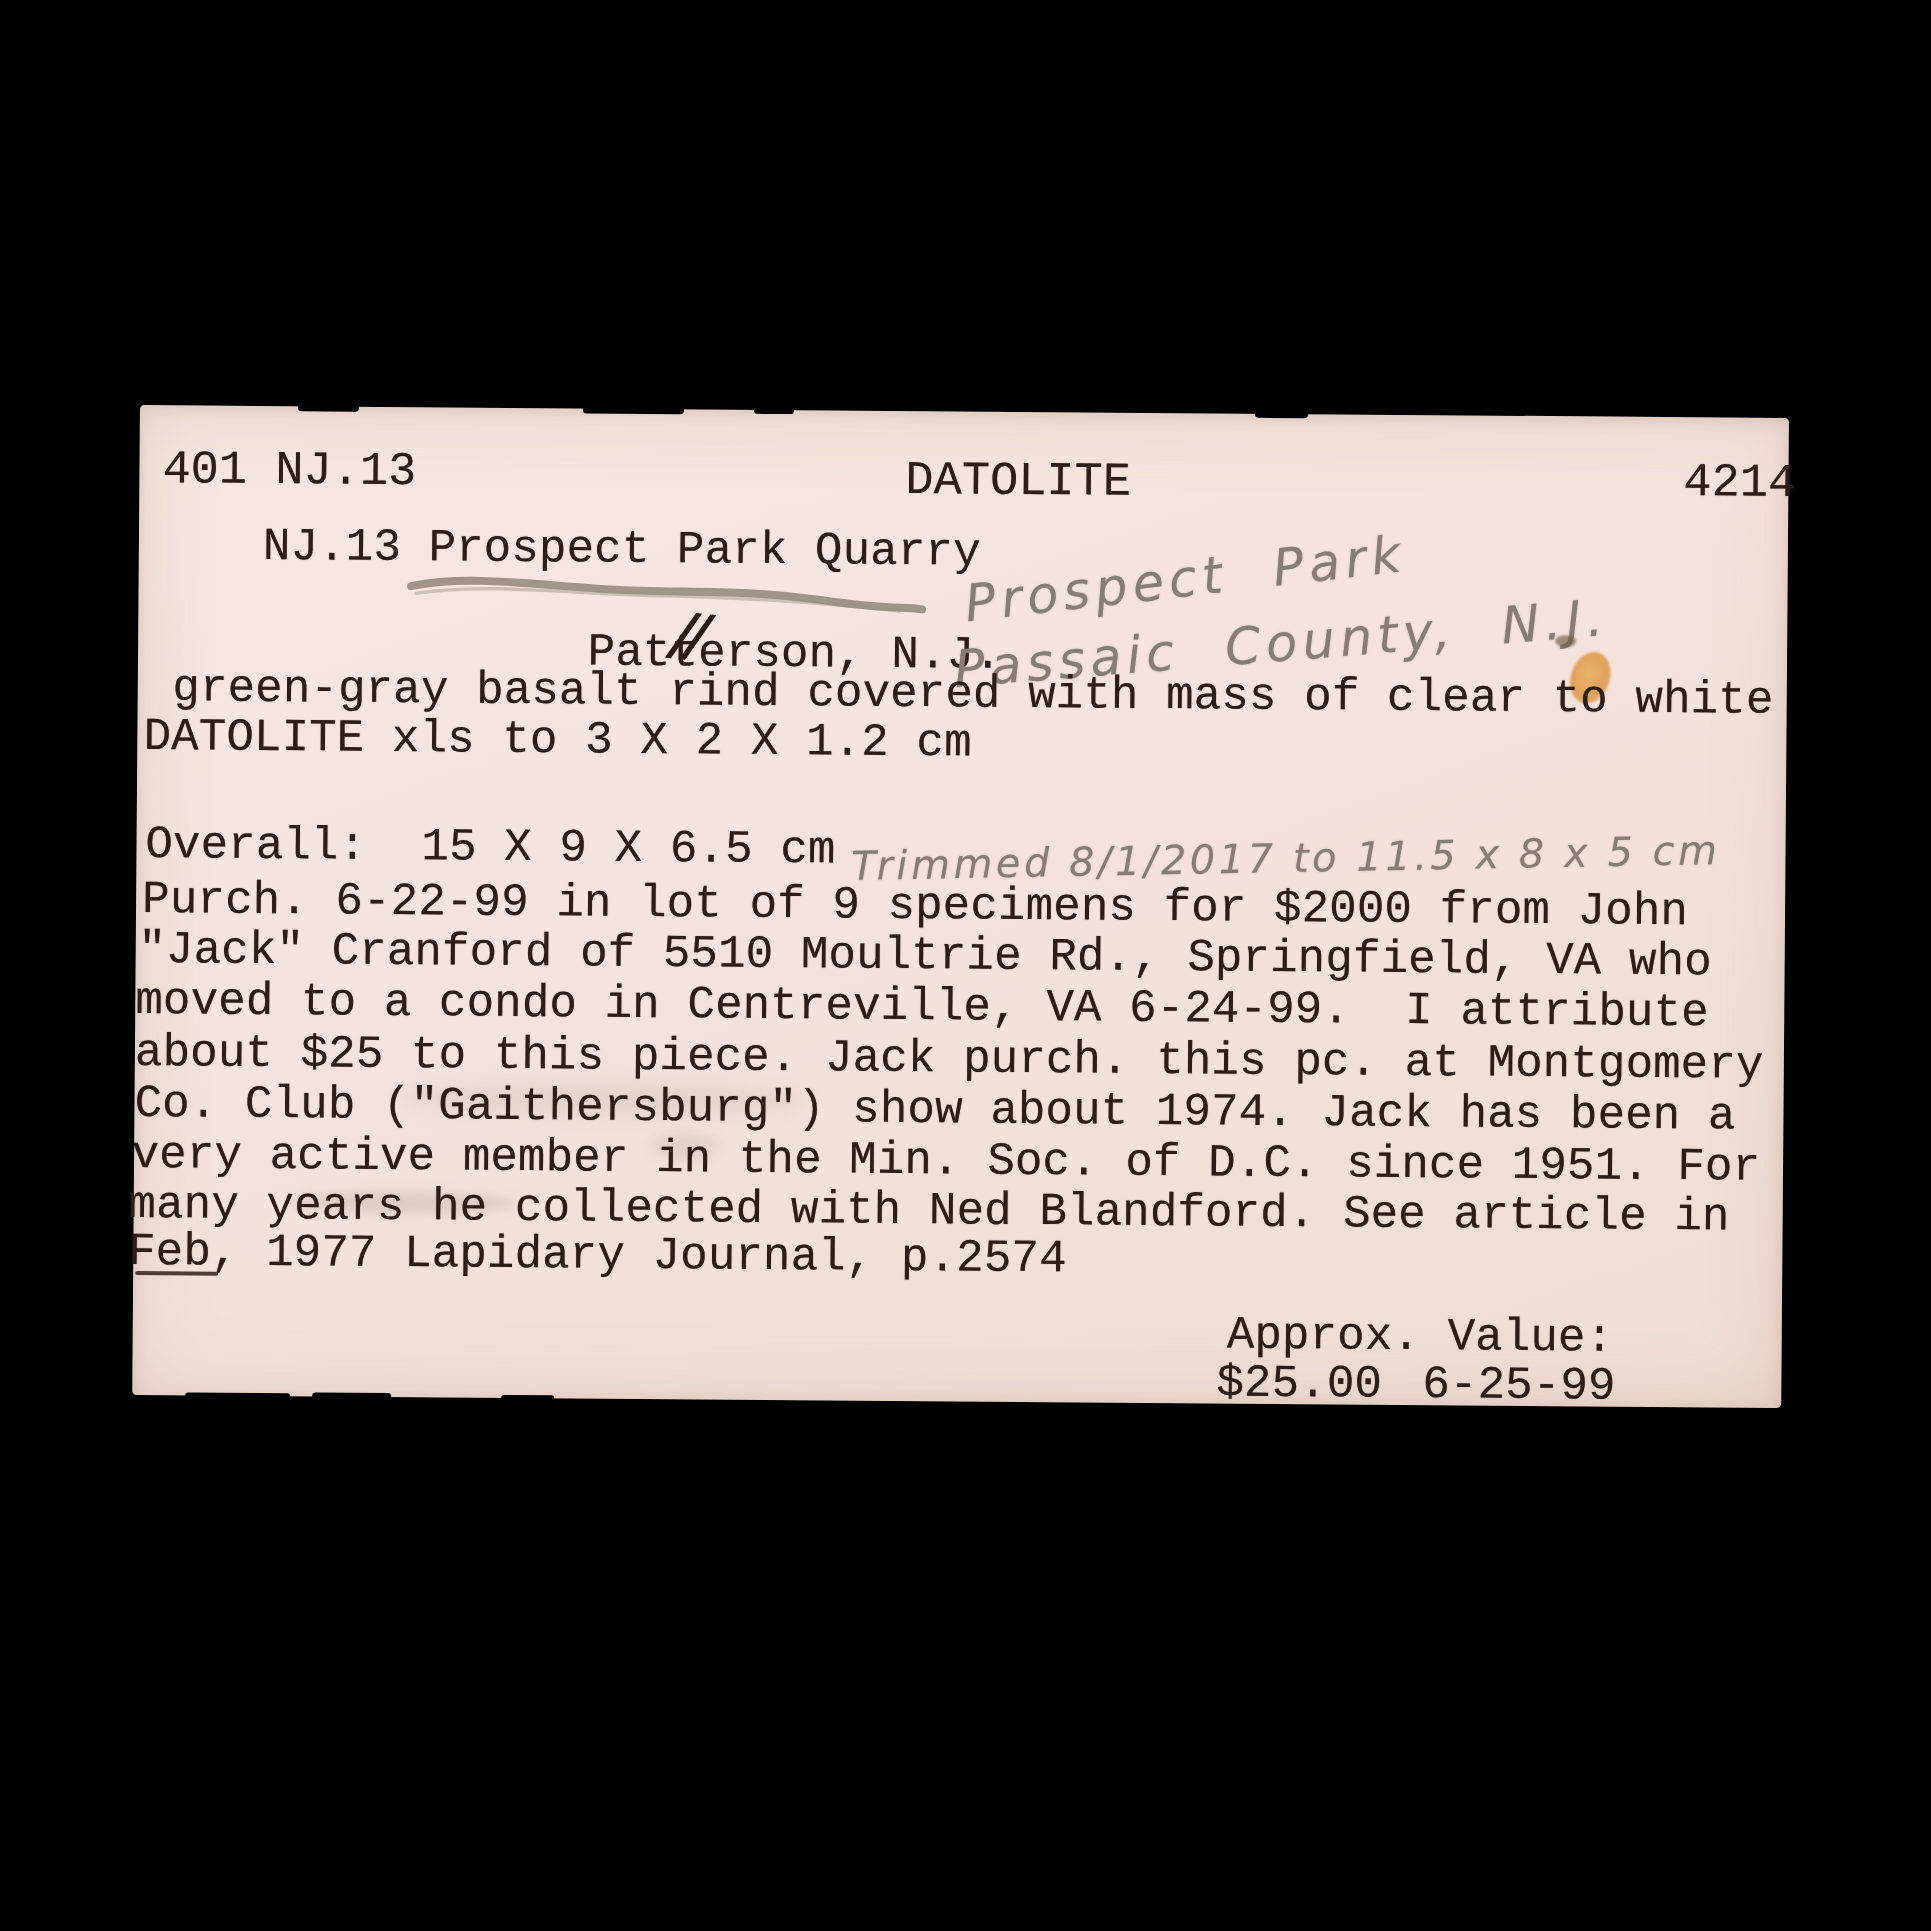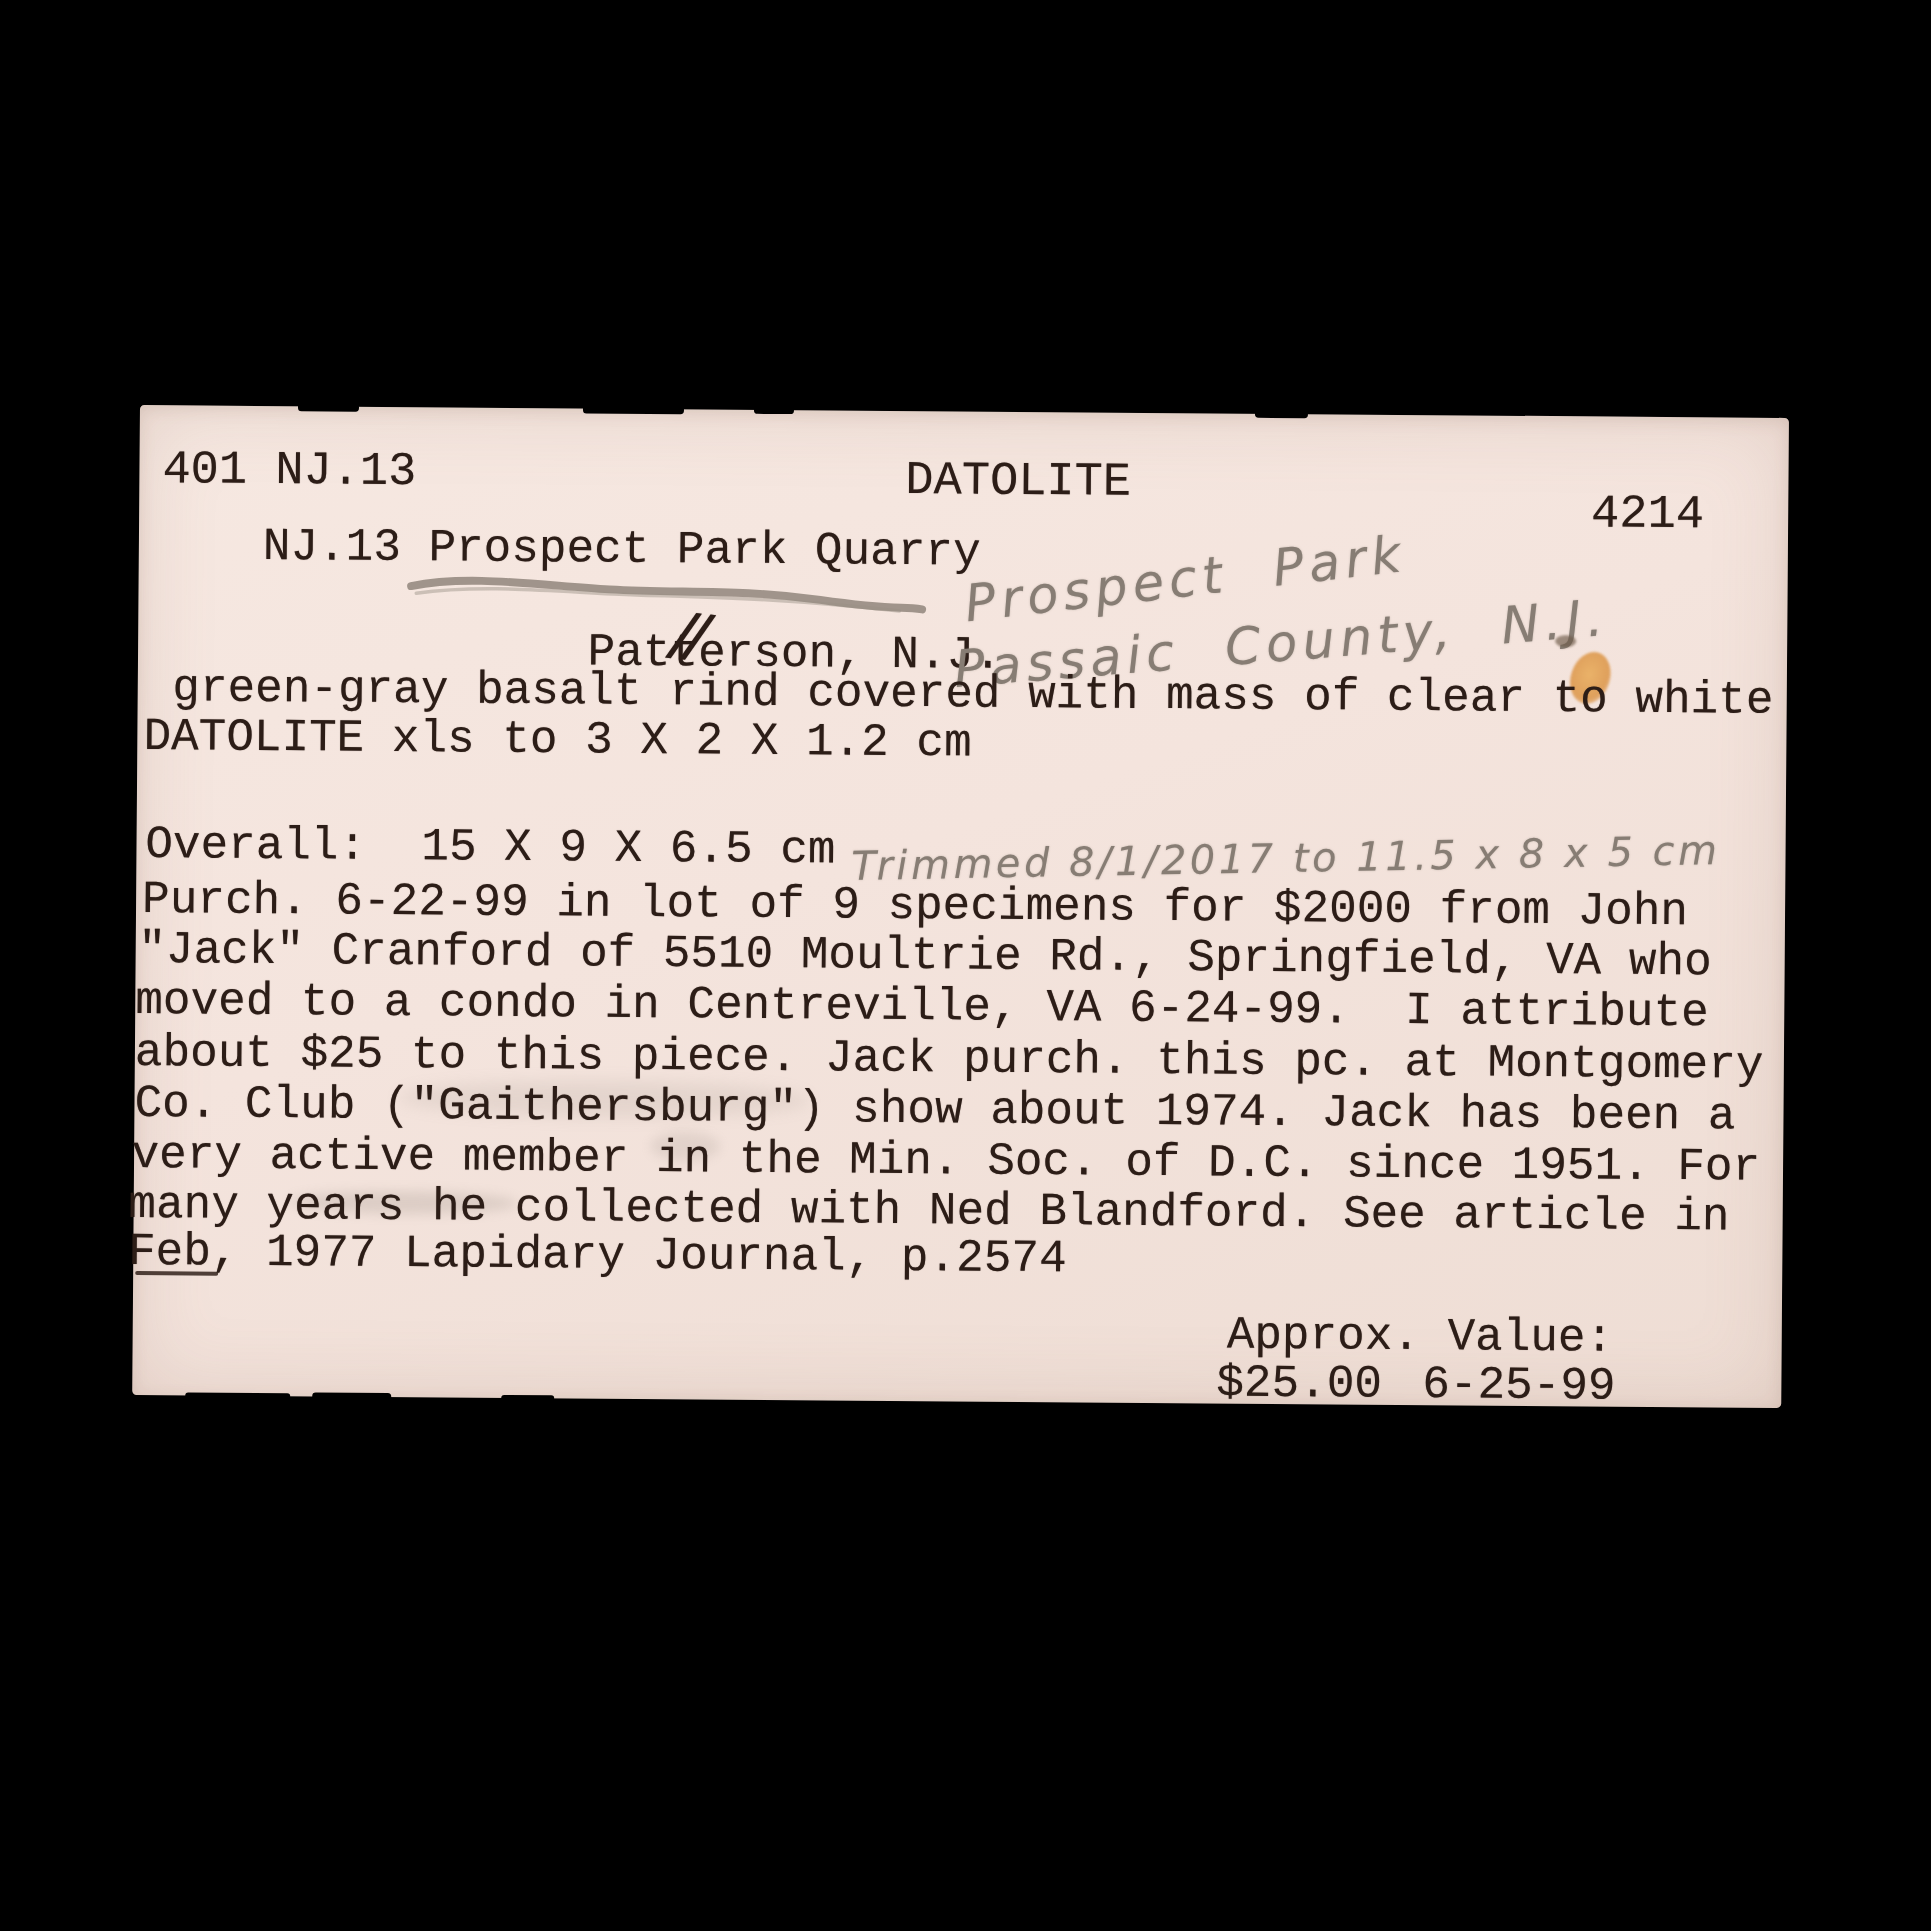--- a/index.html
+++ b/index.html
@@ -65,21 +65,21 @@
 </style>
 </head>
 <body>
 
 <div class="stage">
 
   <div class="card">
 
     <div class="typed hdr" style="left:23px;top:39px;">401 NJ.13</div>
     <div class="typed hdr" style="left:766px;top:44px;">DATOLITE</div>
-    <div class="typed hdr" style="left:1452px;top:40px;margin-top:32px;">4214</div>
+    <div class="typed hdr" style="left:1544px;top:40px;">4214</div>
 
     <div class="typed" style="left:124px;top:116px;">NJ.13 Prospect Park Quarry</div>
 
     <div class="typed" style="left:284px;top:168px;">
       <span>Pat</span><span class="overstrike-wrap"><span>t</span><span class="overstrike-slashes">//</span></span><span>erson, N.J.</span>
     </div>
 
     <svg class="strike-svg" viewBox="0 0 600 60" width="527" height="53">
       <path d="M4 18 C 70 4, 150 16, 230 20 S 380 18, 470 30 S 560 36, 586 40" fill="none" stroke="#8b8076" stroke-width="9" stroke-linecap="round" opacity="0.8"></path>
       <path d="M10 26 C 90 14, 180 24, 260 26 S 420 28, 560 42" fill="none" stroke="#9a9086" stroke-width="4" stroke-linecap="round" opacity="0.45"></path>

